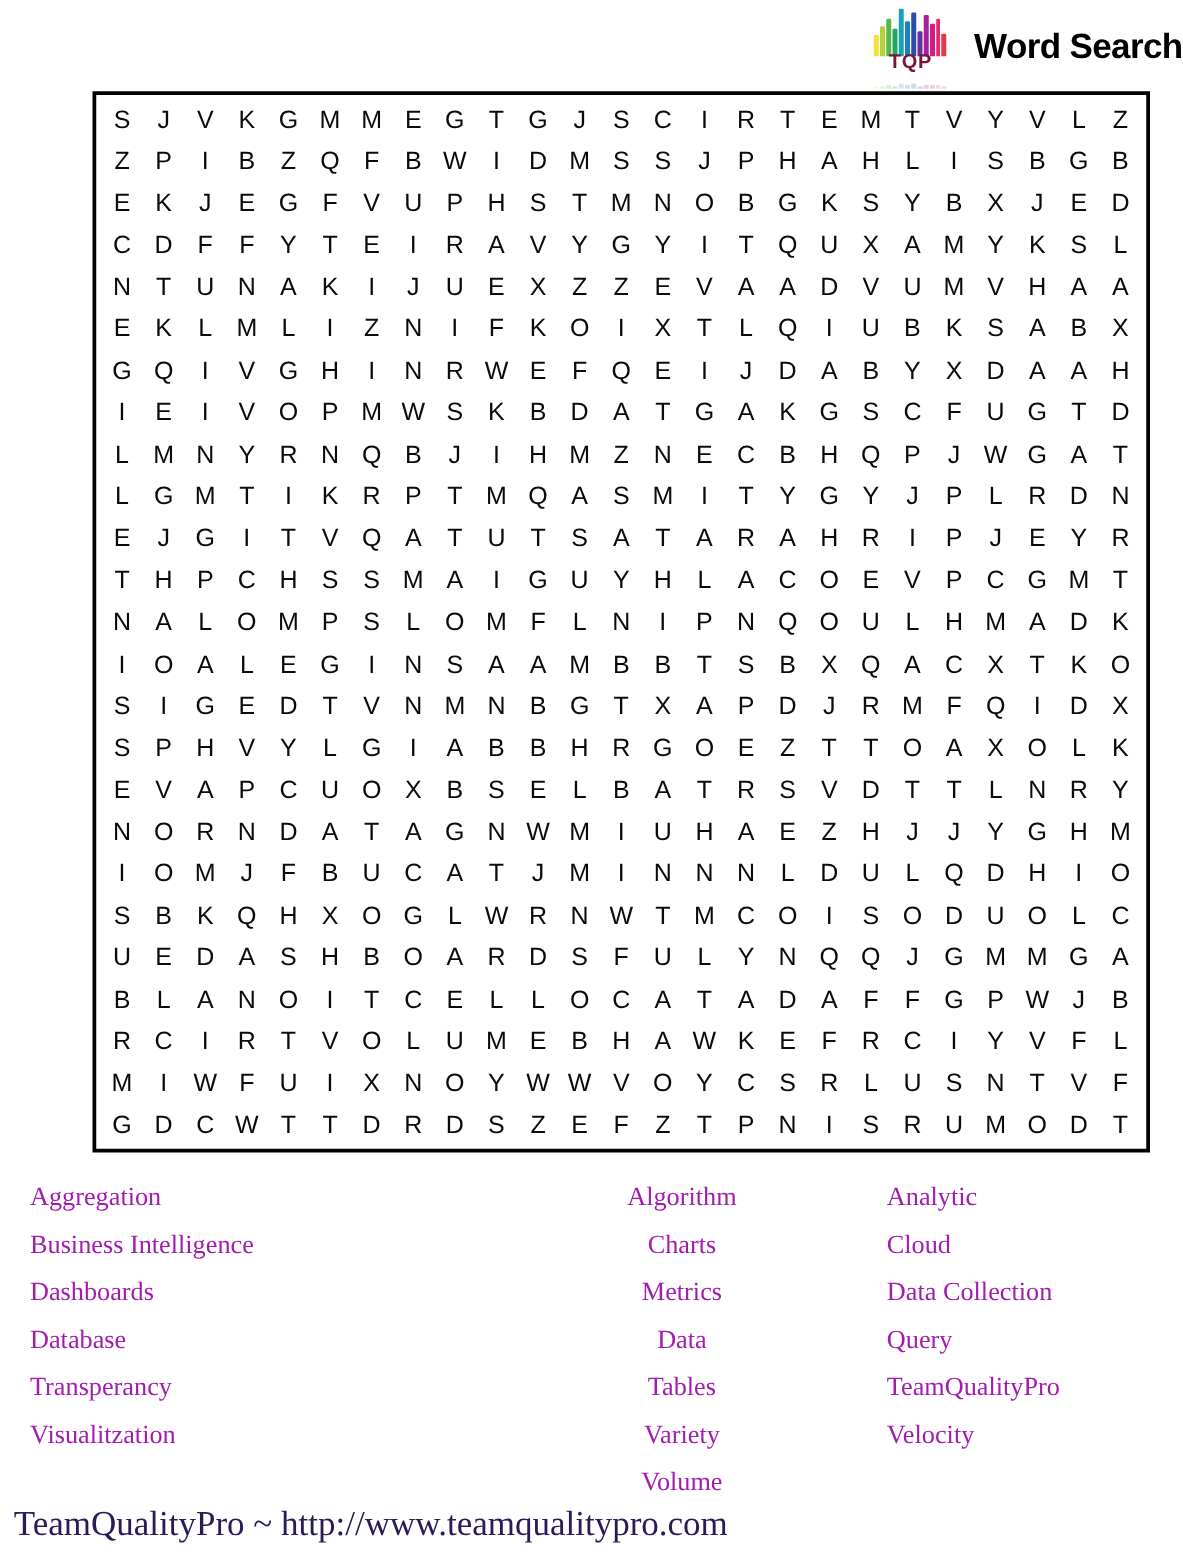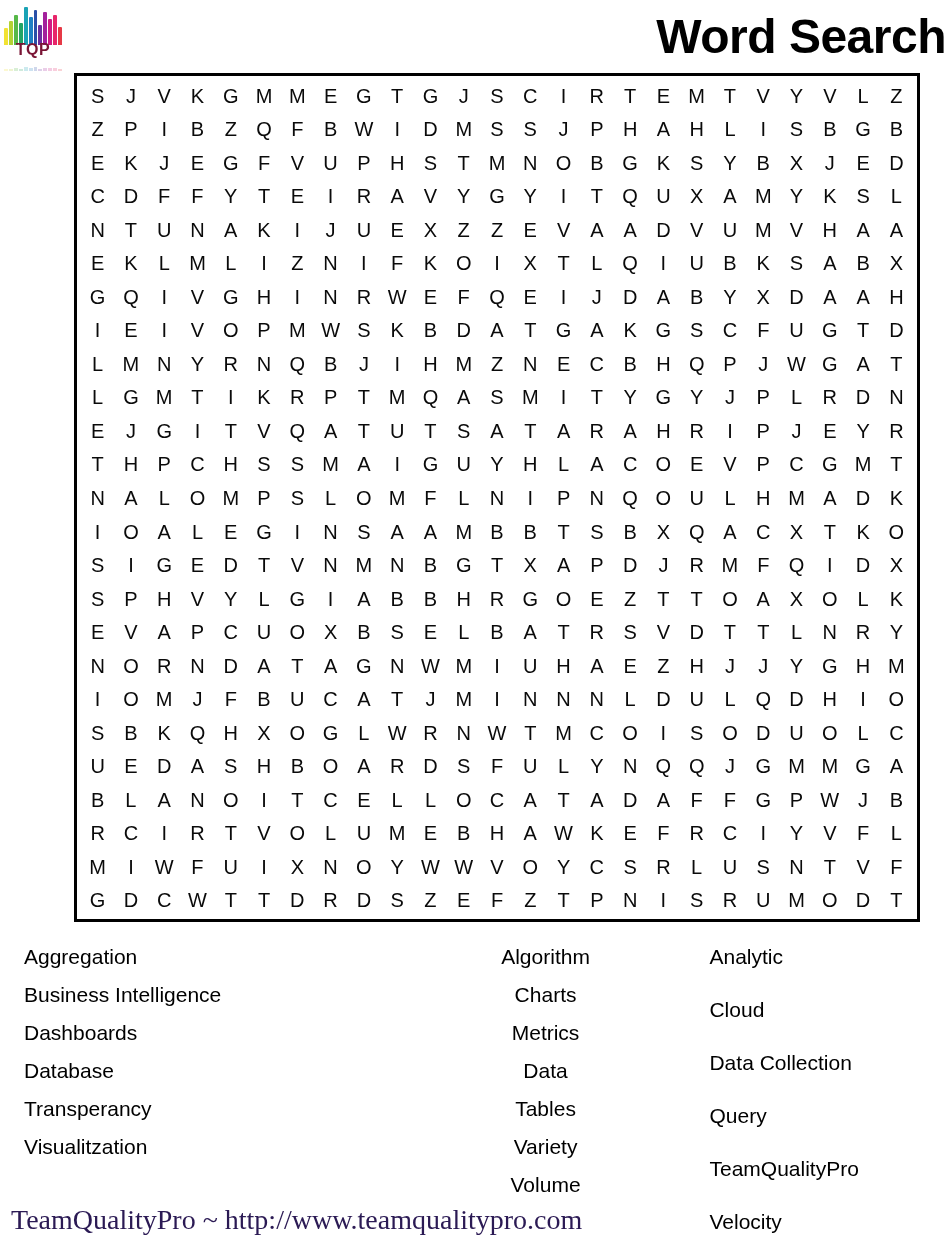--- a/index.html
+++ b/index.html
@@ -15,21 +15,21 @@
     color: #000000;
     overflow: hidden;
     position: relative;
   }
 
   
   #header {
     height: 72px;
     display: flex;
     align-items: center;
-    justify-content: space-between;
+    justify-content: flex-end;
     gap: 18px;
     padding-top: 2px;
     box-sizing: border-box;
     border-radius: 23px;
   }
   #logo {
     width: 66px;
     height: 68px;
     position: relative;
     flex: none;
@@ -73,21 +73,21 @@
     opacity: 0.22;
     transform: scaleY(-1);
   }
   #logo-reflection i {
     display: block;
     flex: 1 1 0;
   }
   #title {
     font-family: "Liberation Sans", sans-serif;
     font-weight: bold;
-    font-size: 48px;
+    font-size: 28px;
     letter-spacing: -0.5px;
     line-height: 1;
     color: #000000;
     white-space: nowrap;
   }
 
   
   #grid-wrap {
     position: absolute;
     left: 74px;
@@ -127,26 +127,26 @@
     display: flex;
     box-sizing: border-box;
     padding: 0 18px 0 24px;
   }
   .word-col {
     display: flex;
     flex-direction: column;
   }
   .word-col.c1 { width: 360px; }
   .word-col.c2 { width: 330px; text-align: center; }
-  .word-col.c3 { width: 220px; gap: 15px; }
+  .word-col.c3 { width: 220px; }
   .word {
-    font-family: Liberation Sans, sans-serif;
+    font-family: Liberation Serif, serif;
     font-size: 21px;
     line-height: 38px;
-    color: #000000;
+    color: #a21caf;
     white-space: nowrap;
   }
 
   
   #footer {
     position: absolute;
     left: 11px;
     top: 1204px;
     width: 946px;
     font-family: "Liberation Serif", serif;

